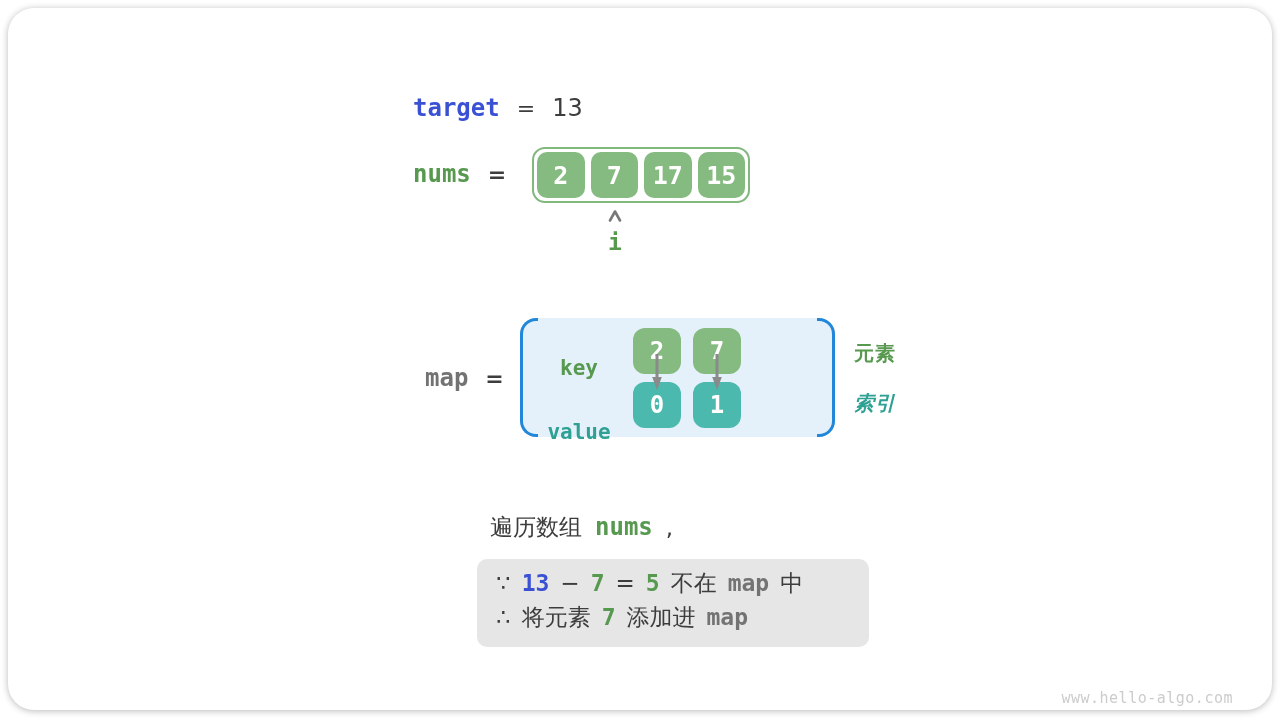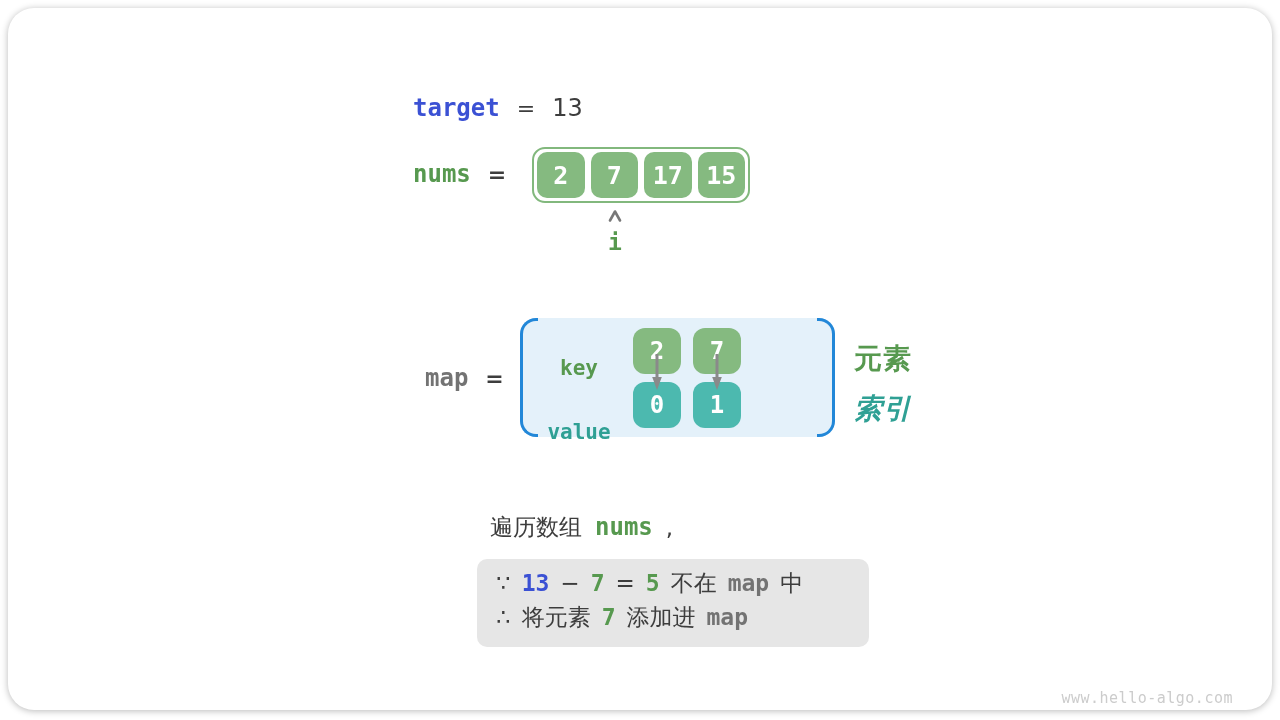--- a/index.html
+++ b/index.html
@@ -59,21 +59,21 @@
     width:48px;height:46px;border-radius:12px;color:#ffffff;
     display:flex;align-items:center;justify-content:center;
     font-size:24px;font-weight:bold;
     font-family:"DejaVu Sans Mono","Liberation Mono",monospace;
   }
   .map-cell.k{background:#85ba80;top:328px;}
   .map-cell.v{background:#4cb9af;top:382px;}
   .mc1{left:633px;} .mc2{left:693px;}
   .kv-arrow{width:12px;height:38px;top:354px;}
   .ka1{left:651px;} .ka2{left:711px;}
-  .side-label{left:854px;font-size:28px;font-weight:bold;letter-spacing:1px;}
+  .side-label{left:854px;font-size:20px;font-weight:bold;letter-spacing:1px;}
   .side-label.top{top:340px;}
   .side-label.bottom{top:390px;font-style:italic;}
 
   
   .caption{left:490px;top:512px;font-size:23px;justify-content:flex-end;}
   .caption .code{font-size:24px;margin:0 13px;}
   .note-box{
     left:477px;top:559px;width:392px;height:88px;box-sizing:border-box;
     background:#e6e6e6;border-radius:10px;padding:9px 0 0 19px;
   }

